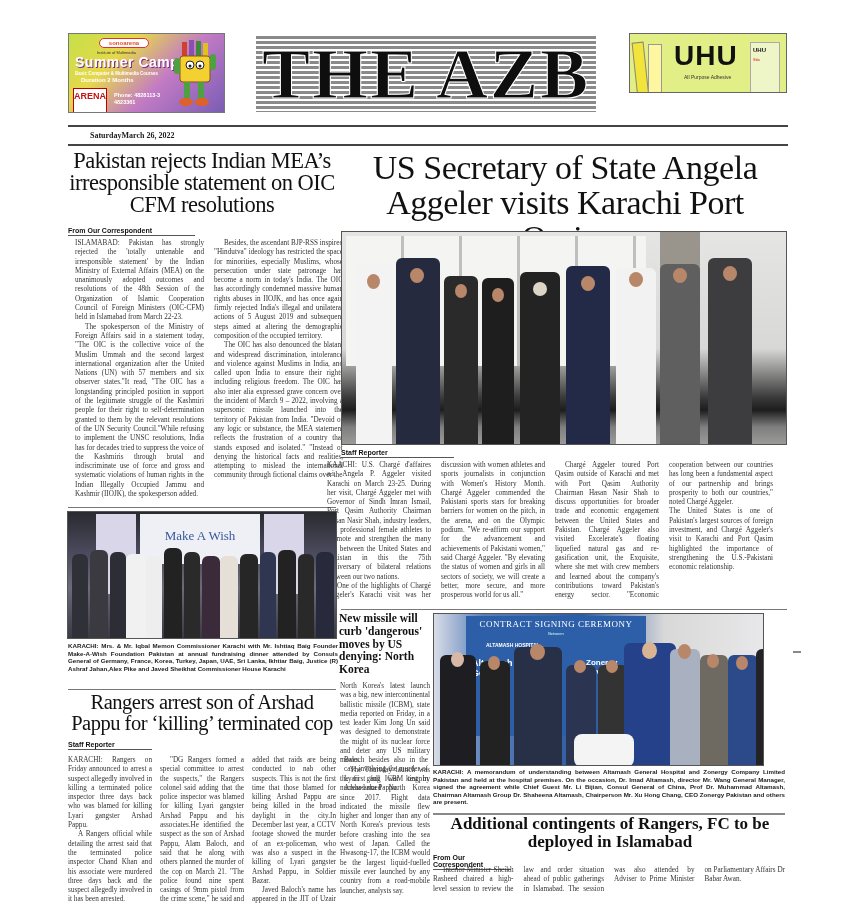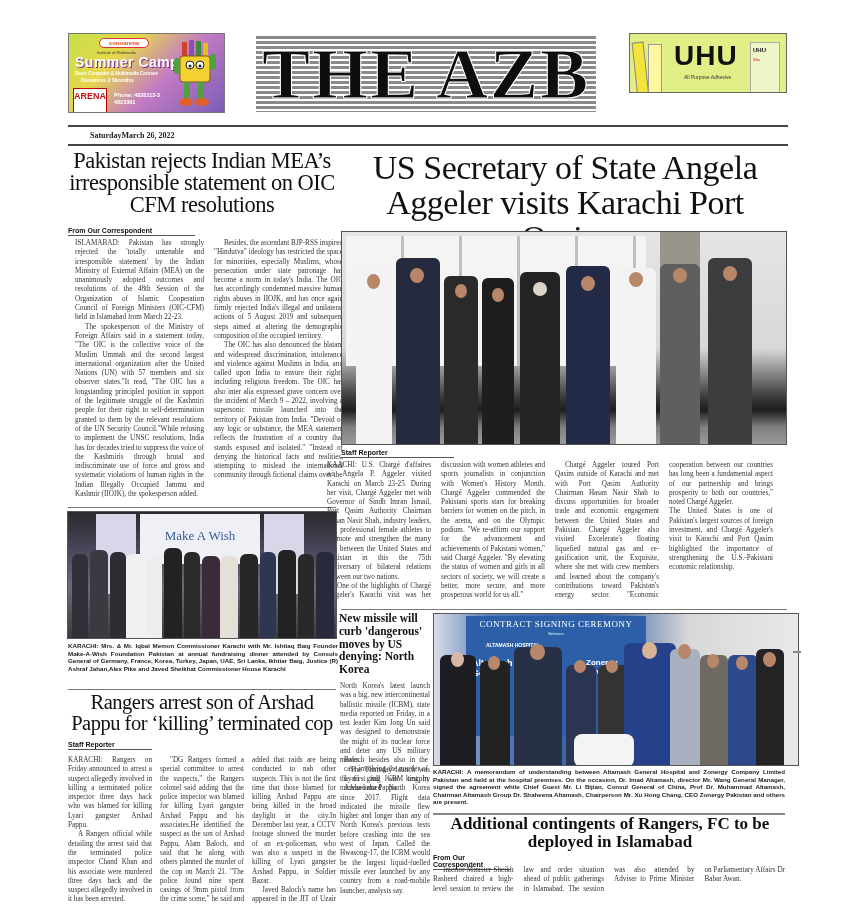--- a/index.html
+++ b/index.html
@@ -193,21 +193,21 @@
   <p>"DG Rangers formed a special committee to arrest the suspects," the Rangers colonel said adding that the police inspector was blamed for killing Lyari gangster Arshad Pappu and his associates.He identified the suspect as the son of Arshad Pappu, Alam Baloch, and said that he along with others planned the murder of the cop on March 21. "The police found nine spent casings of 9mm pistol from the crime scene," he said and added that raids are being conducted to nab other suspects. This is not the first time that those blamed for killing Arshad Pappu are being killed in the broad daylight in the city.In December last year, a CCTV footage showed the murder of an ex-policeman, who was also a suspect in the killing of Lyari gangster Arshad Pappu, in Soldier Bazar.</p>
   <p>Javed Baloch's name has appeared in the JIT of Uzair Baloch besides also in the case involving the murder of Lyari gang war kingpin Arshad aka Pappu.</p>
 </div>
 
 <h3 class="abs head" style="left:339px; top:612px; width:92px; text-align:left; font: bold 11.5px/12.8px 'Liberation Serif', serif; color:#111;">New missile will curb 'dangerous' moves by US denying: North Korea</h3>
 <div class="abs body" style="left:340px; top:682px; width:90px; height:226px;">
   <p class="first">North Korea's latest launch was a big, new intercontinental ballistic missile (ICBM), state media reported on Friday, in a test leader Kim Jong Un said was designed to demonstrate the might of its nuclear force and deter any US military moves.</p>
   <p>The Thursday launch was the first full ICBM test by nuclear-armed North Korea since 2017. Flight data indicated the missile flew higher and longer than any of North Korea's previous tests before crashing into the sea west of Japan. Called the Hwasong-17, the ICBM would be the largest liquid-fuelled missile ever launched by any country from a road-mobile launcher, analysts say.</p>
 </div>
 
-<div class="abs photo photo-cs" style="left:433px; top:613px; width:366px; height:153px;">
+<div class="abs photo photo-cs" style="left:433px; top:613px; width:331px; height:153px;">
   <div class="abs" style="left:32px; top:2px; width:180px; height:120px; background:#2c5fa8;">
     <span style="position:absolute; left:0; right:0; top:3px; text-align:center; font: 9px 'Liberation Serif', serif; color:#fff; letter-spacing:0.5px;">CONTRACT SIGNING CEREMONY</span>
     <span style="position:absolute; left:0; right:0; top:15px; text-align:center; font: 4px 'Liberation Sans', sans-serif; color:#cfe;">Between</span>
     <span style="position:absolute; left:20px; top:26px; font: bold 5px 'Liberation Sans', sans-serif; color:#fff;">ALTAMASH HOSPITAL</span>
     <span style="position:absolute; left:6px; top:42px; font: bold 9px 'Liberation Sans', sans-serif; color:#fff; width:50px;">Altamash General</span>
     <span style="position:absolute; left:120px; top:42px; font: bold 8px 'Liberation Sans', sans-serif; color:#fff; width:56px;">Zonergy Development</span>
   </div>
   <div class="person" style="left:6px; width:36px; height:110px; background:#1e1e22;"></div>
   <div class="person" style="left:46px; width:30px; height:104px; background:#222;"></div>
   <div class="person" style="left:80px; width:48px; height:118px; background:#283048;"></div>

